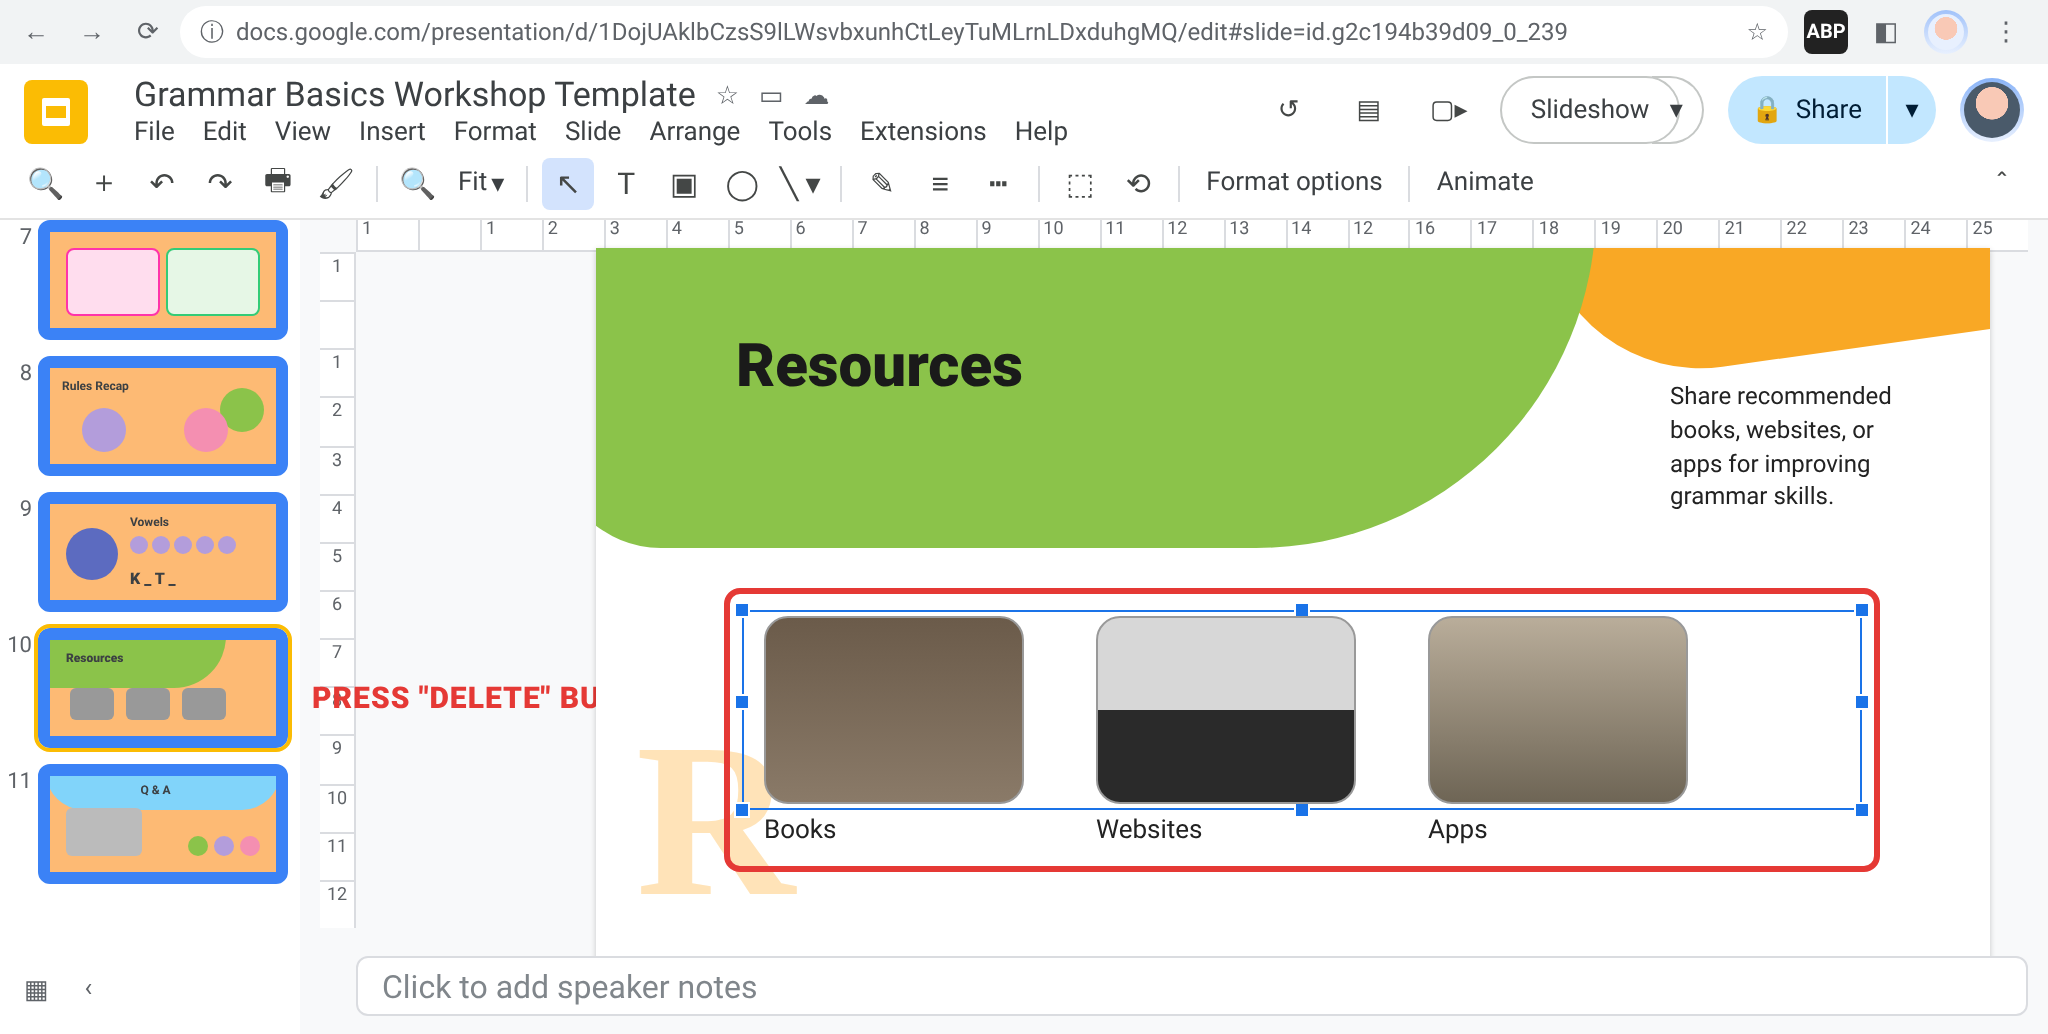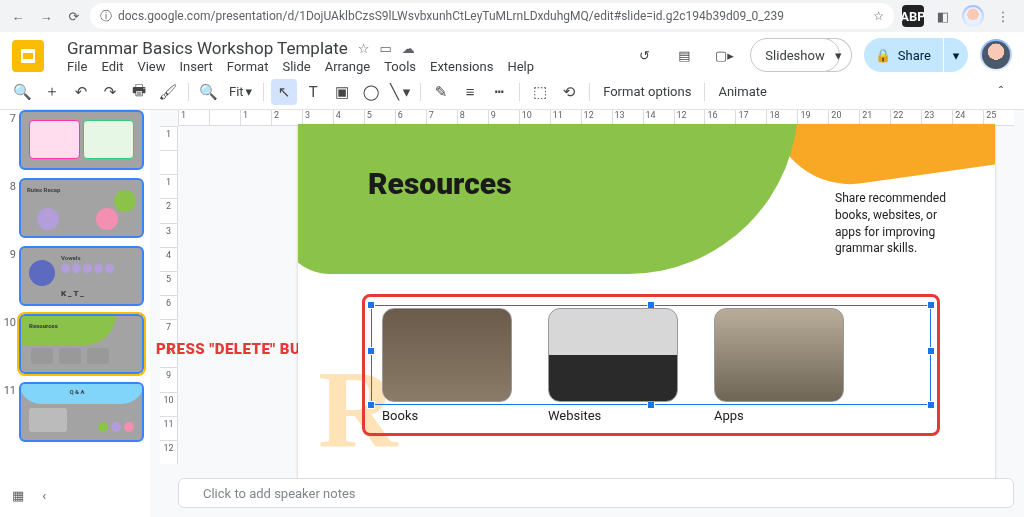--- a/index.html
+++ b/index.html
@@ -37,21 +37,21 @@
 .tb-sep { width: 1px; height: 18px; background: #dadce0; margin: 0 4px; }
 .tb-txt { padding: 0 6px; font-size: 13px; }
 .zoom { display:flex; align-items:center; gap:2px; font-size:13px; padding:0 4px;}
 .tb-right { margin-left: auto; }
 
 
 .main { display: flex; height: 408px; }
 .filmstrip { width: 150px; overflow: hidden; padding: 0 6px 0 2px; }
 .thumb-row { display: flex; align-items: flex-start; gap: 3px; margin-bottom: 8px; }
 .thumb-num { width: 14px; text-align: right; font-size: 11px; color: #5f6368; padding-top: 2px;}
-.thumb { flex:1; height: 60px; border: 2px solid #3b82f6; border-radius: 6px; background: #a3a3a3; position: relative; overflow: hidden; }
+.thumb { flex:1; height: 60px; border: 6px solid #3b82f6; border-radius: 6px; background: #fdba74; position: relative; overflow: hidden; }
 .thumb.selected { outline: 2px solid #fbbc04; }
 
 .canvas-area { flex: 1; background: #f8f9fa; position: relative; overflow: hidden; }
 .ruler-h { position: absolute; left: 28px; right: 10px; top: 0; height: 16px; background: #fff; border-bottom: 1px solid #dadce0; display:flex; font-size:9px; color:#5f6368;}
 .ruler-h span{ flex:1; border-left:1px solid #dadce0; padding-left:2px;}
 .ruler-v { position: absolute; left: 10px; top: 16px; bottom: 54px; width: 18px; background: #fff; border-right: 1px solid #dadce0; display:flex; flex-direction:column; font-size:9px; color:#5f6368;}
 .ruler-v span{ flex:1; border-top:1px solid #dadce0; padding-top:2px; text-align:center;}
 
 .slide { position: absolute; left: 148px; top: 14px; width: 697px; height: 358px; background: #fff; box-shadow: 0 1px 3px rgba(0,0,0,.2); overflow: hidden; }
 .swoosh-orange { position:absolute; right:-80px; top:-30px; width:300px; height:80px; background:#f9a825; border-radius:0 0 0 200px; transform:rotate(-8deg);}
@@ -63,39 +63,39 @@
 .sel-box { position:absolute; left:64px; top:170px; width:578px; height:142px; border:3px solid #e53935; border-radius:8px;}
 .sel-inner { position:absolute; left:6px; top:8px; right:6px; bottom:28px; border:1px solid #1a73e8;}
 .sel-handle { position:absolute; width:8px; height:8px; background:#1a73e8; border:1px solid #fff;}
 .cards { position:absolute; left:84px; top:184px; display:flex; gap:60px;}
 .card { width:106px; text-align:left;}
 .card-img { width:130px; height:94px; border-radius:12px; border:1px solid #999;}
 .card-lbl { margin-top:6px; font-size:13px; color:#222;}
 
 .annotation { position:absolute; left:6px; top:230px; font-size:15px; font-weight:900; color:#e53935; letter-spacing:.5px;}
 
-.notes-bar { position:absolute; left:28px; right:10px; bottom:10px; height:30px; background:#fff; border:1px solid #dadce0; border-radius:6px; display:flex; align-items:center; padding:0 24px; font-size:13px; color:#80868b;}
+.notes-bar { position:absolute; left:28px; right:10px; bottom:10px; height:30px; background:#fff; border:1px solid #dadce0; border-radius:6px; display:flex; align-items:center; padding:0 12px; font-size:16px; color:#80868b;}
 
 
 .bottom-icons { position:absolute; left:6px; bottom:10px; display:flex; gap:12px; color:#5f6368;}
 </style>
 </head>
 <body>
 
 <div class="browser-bar">
   <div class="nav-btn">←</div>
   <div class="nav-btn">→</div>
   <div class="nav-btn">⟳</div>
   <div class="url-bar">
     <span>ⓘ</span>
     <span>docs.google.com/presentation/d/1DojUAklbCzsS9lLWsvbxunhCtLeyTuMLrnLDxduhgMQ/edit#slide=id.g2c194b39d09_0_239</span>
     <span style="margin-left:auto">☆</span>
   </div>
   <div class="ext-icons">
-    <div class="ext-icon" style="background:#222;color:#fff;border-radius:4px;font-size:13px;font-weight:700;">ABP</div>
+    <div class="ext-icon" style="background:#222;color:#fff;border-radius:4px;font-size:10px;font-weight:700;">ABP</div>
     <div class="ext-icon">◧</div>
     <div class="avatar-sm"></div>
     <div class="ext-icon">⋮</div>
   </div>
 </div>
 
 <div class="app-header">
   <div class="logo">
       <svg width="18" height="18">
         <rect x="2" y="2" width="14" height="14" fill="#fff" rx="1"></rect>

